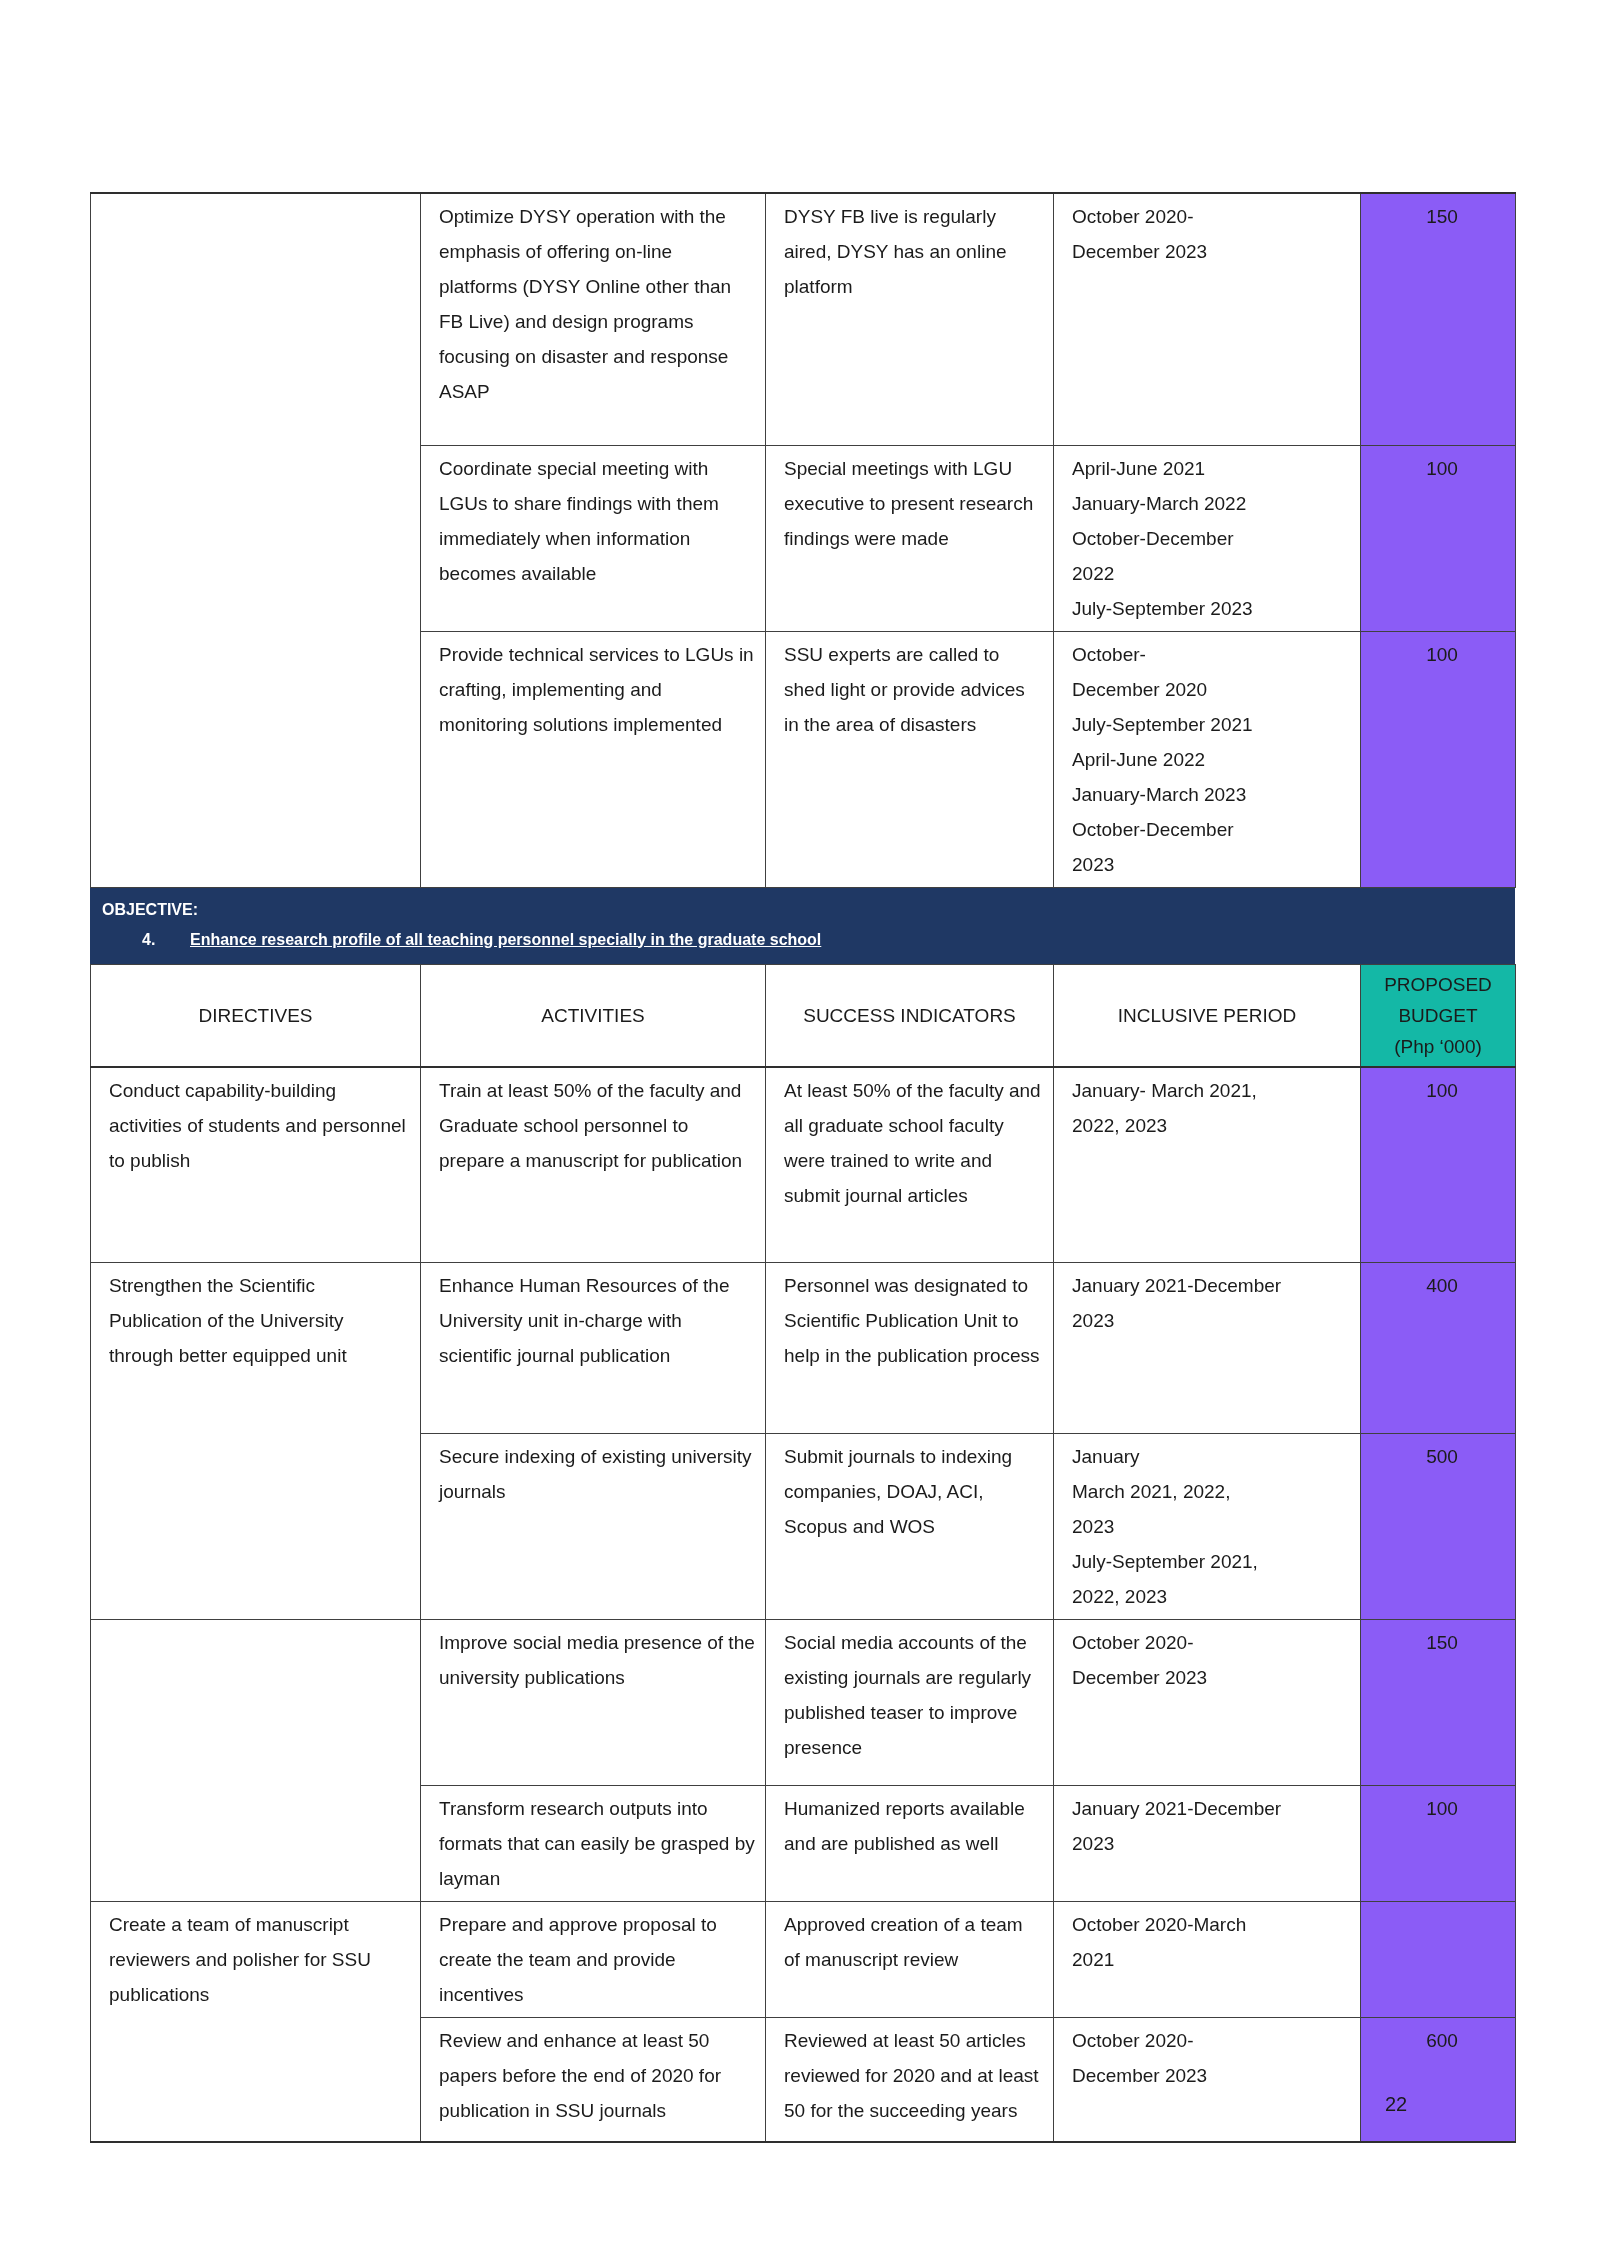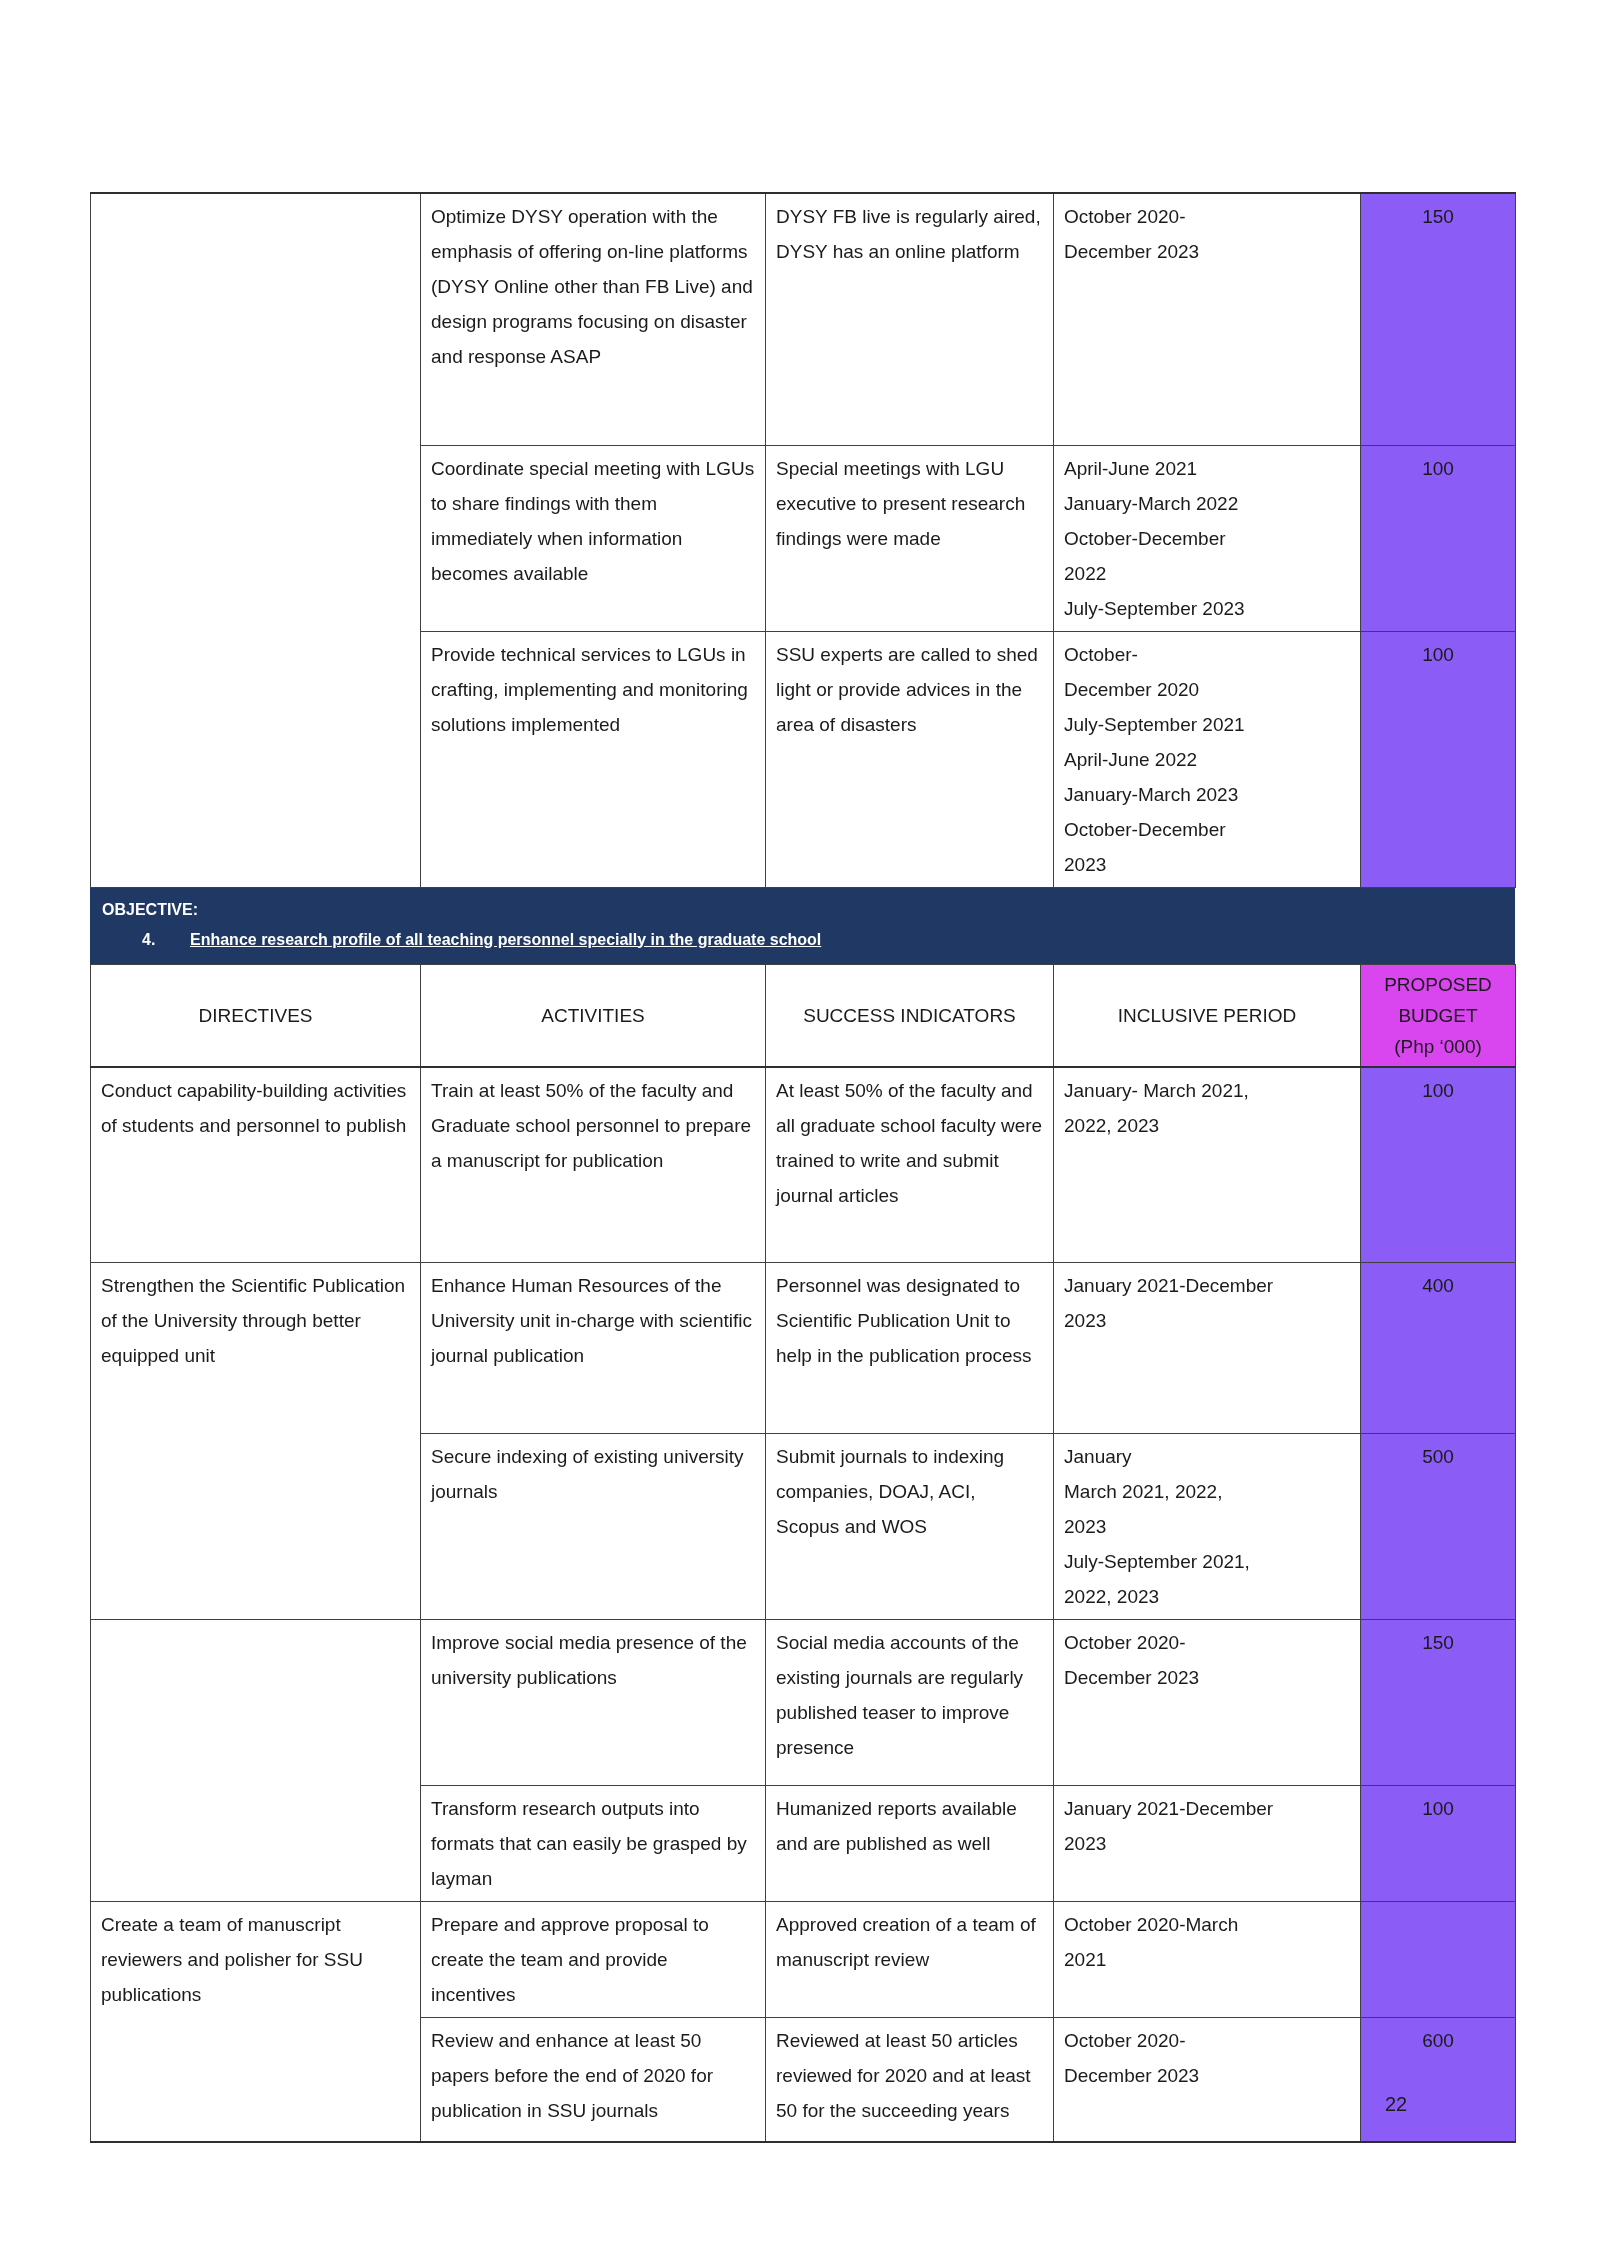--- a/index.html
+++ b/index.html
@@ -6,27 +6,27 @@
   .page{
     position:relative;
     width:1600px;height:2263px;
     background:#ffffff;
     font-family:"Liberation Sans", sans-serif;
     color:#1b1b1b;
     overflow:hidden;
   }
   .content{position:absolute;left:90px;top:192px;width:1425px;}
   table{border-collapse:collapse;table-layout:fixed;width:1425px;font-size:19px;line-height:35px;}
-  td,th{border:1px solid #404040;vertical-align:top;padding:5px 10px 5px 10px;font-weight:normal;word-wrap:break-word;}
+  td,th{border:1px solid #404040;vertical-align:top;padding:5px 10px 5px 18px;font-weight:normal;word-wrap:break-word;}
   col.c1{width:330px;} col.c2{width:345px;} col.c3{width:288px;} col.c4{width:307px;} col.c5{width:155px;}
   .period{white-space:pre-line;}
   .budget{background:#8b5cf6;text-align:center;}
   .t2 thead th{vertical-align:middle;text-align:center;padding:4px 6px;}
   .t2 thead tr{height:100px;}
-  .th-budget{background:#d946ef;white-space:pre-line;line-height:31px;}
+  .th-budget{background:#14b8a6;white-space:pre-line;line-height:31px;}
   .t2 thead th{border-bottom:2px solid #2e2e2e;}
   .t1{border-top:2px solid #2e2e2e;}
   .t2{border-bottom:2px solid #2e2e2e;}
   
   .rA{height:252px;} .rB{height:172px;} .rC{height:235px;}
   .m0{height:196px;} .m1{height:171px;margin-left:16px;} .m2{height:163px;} .m3{height:166px;}
   .m4{height:106px;} .m5{height:100px;} .m6{height:124px;}
   
   .banner{
     background:#1f3864;color:#ffffff;

